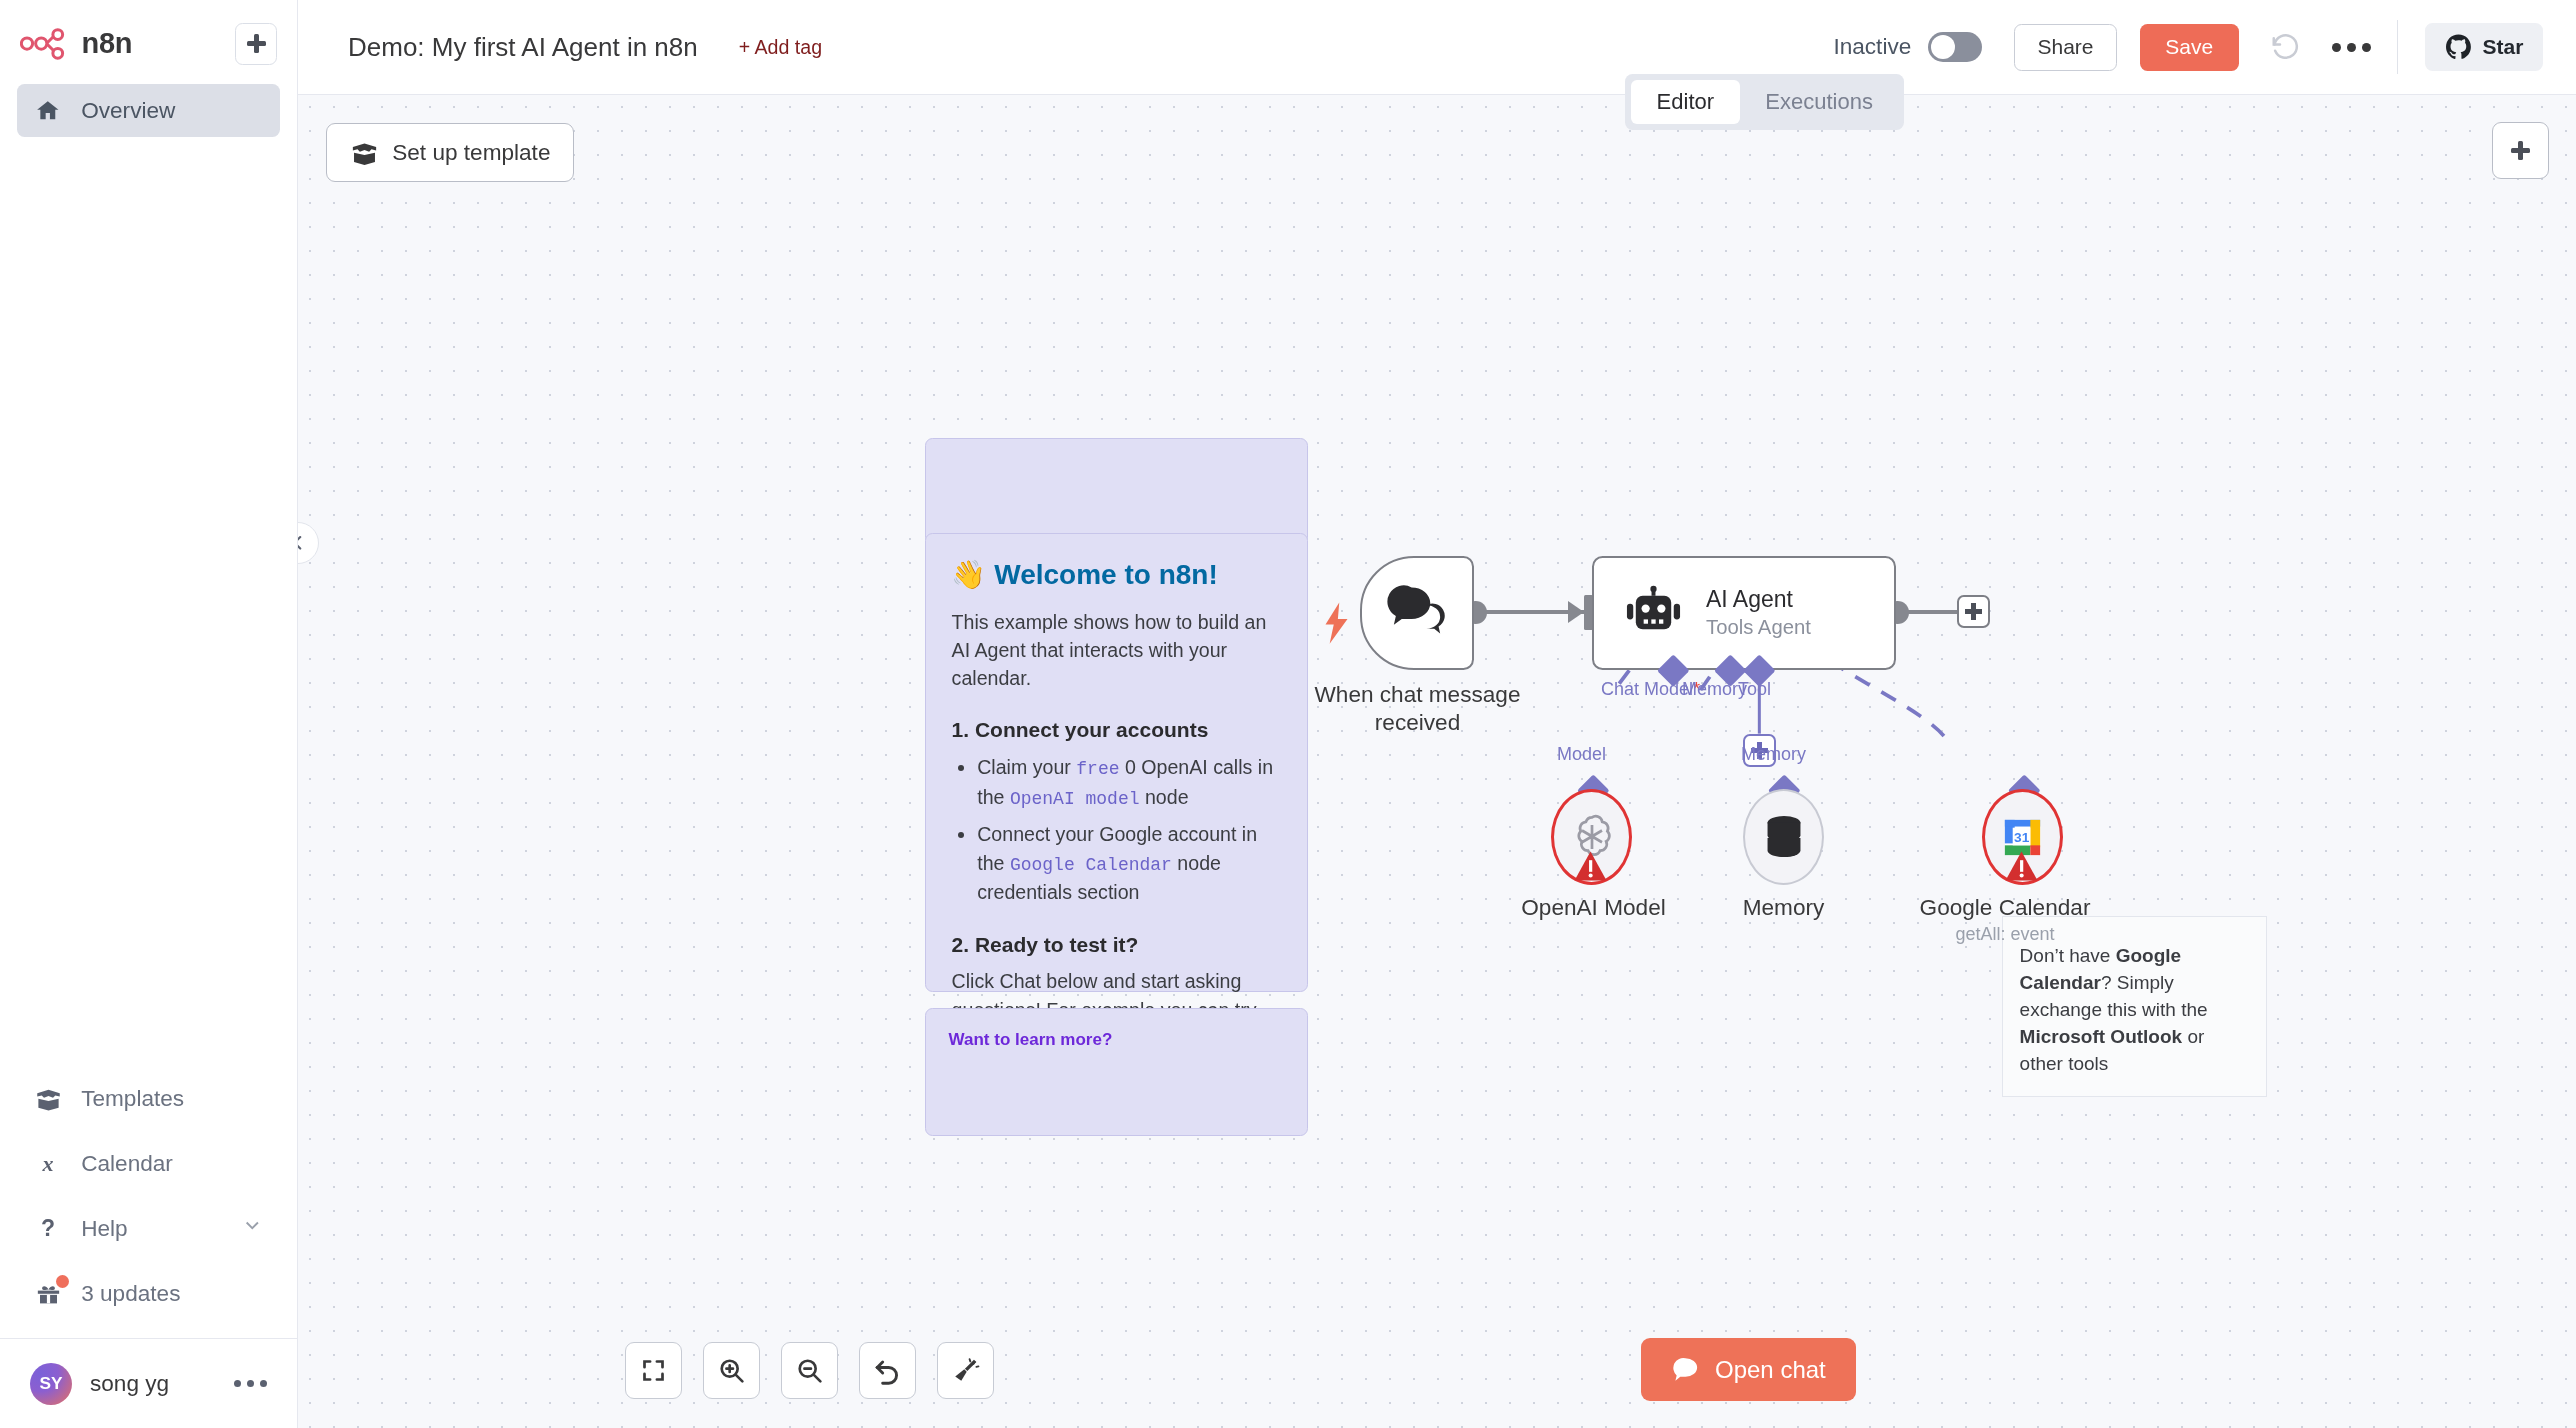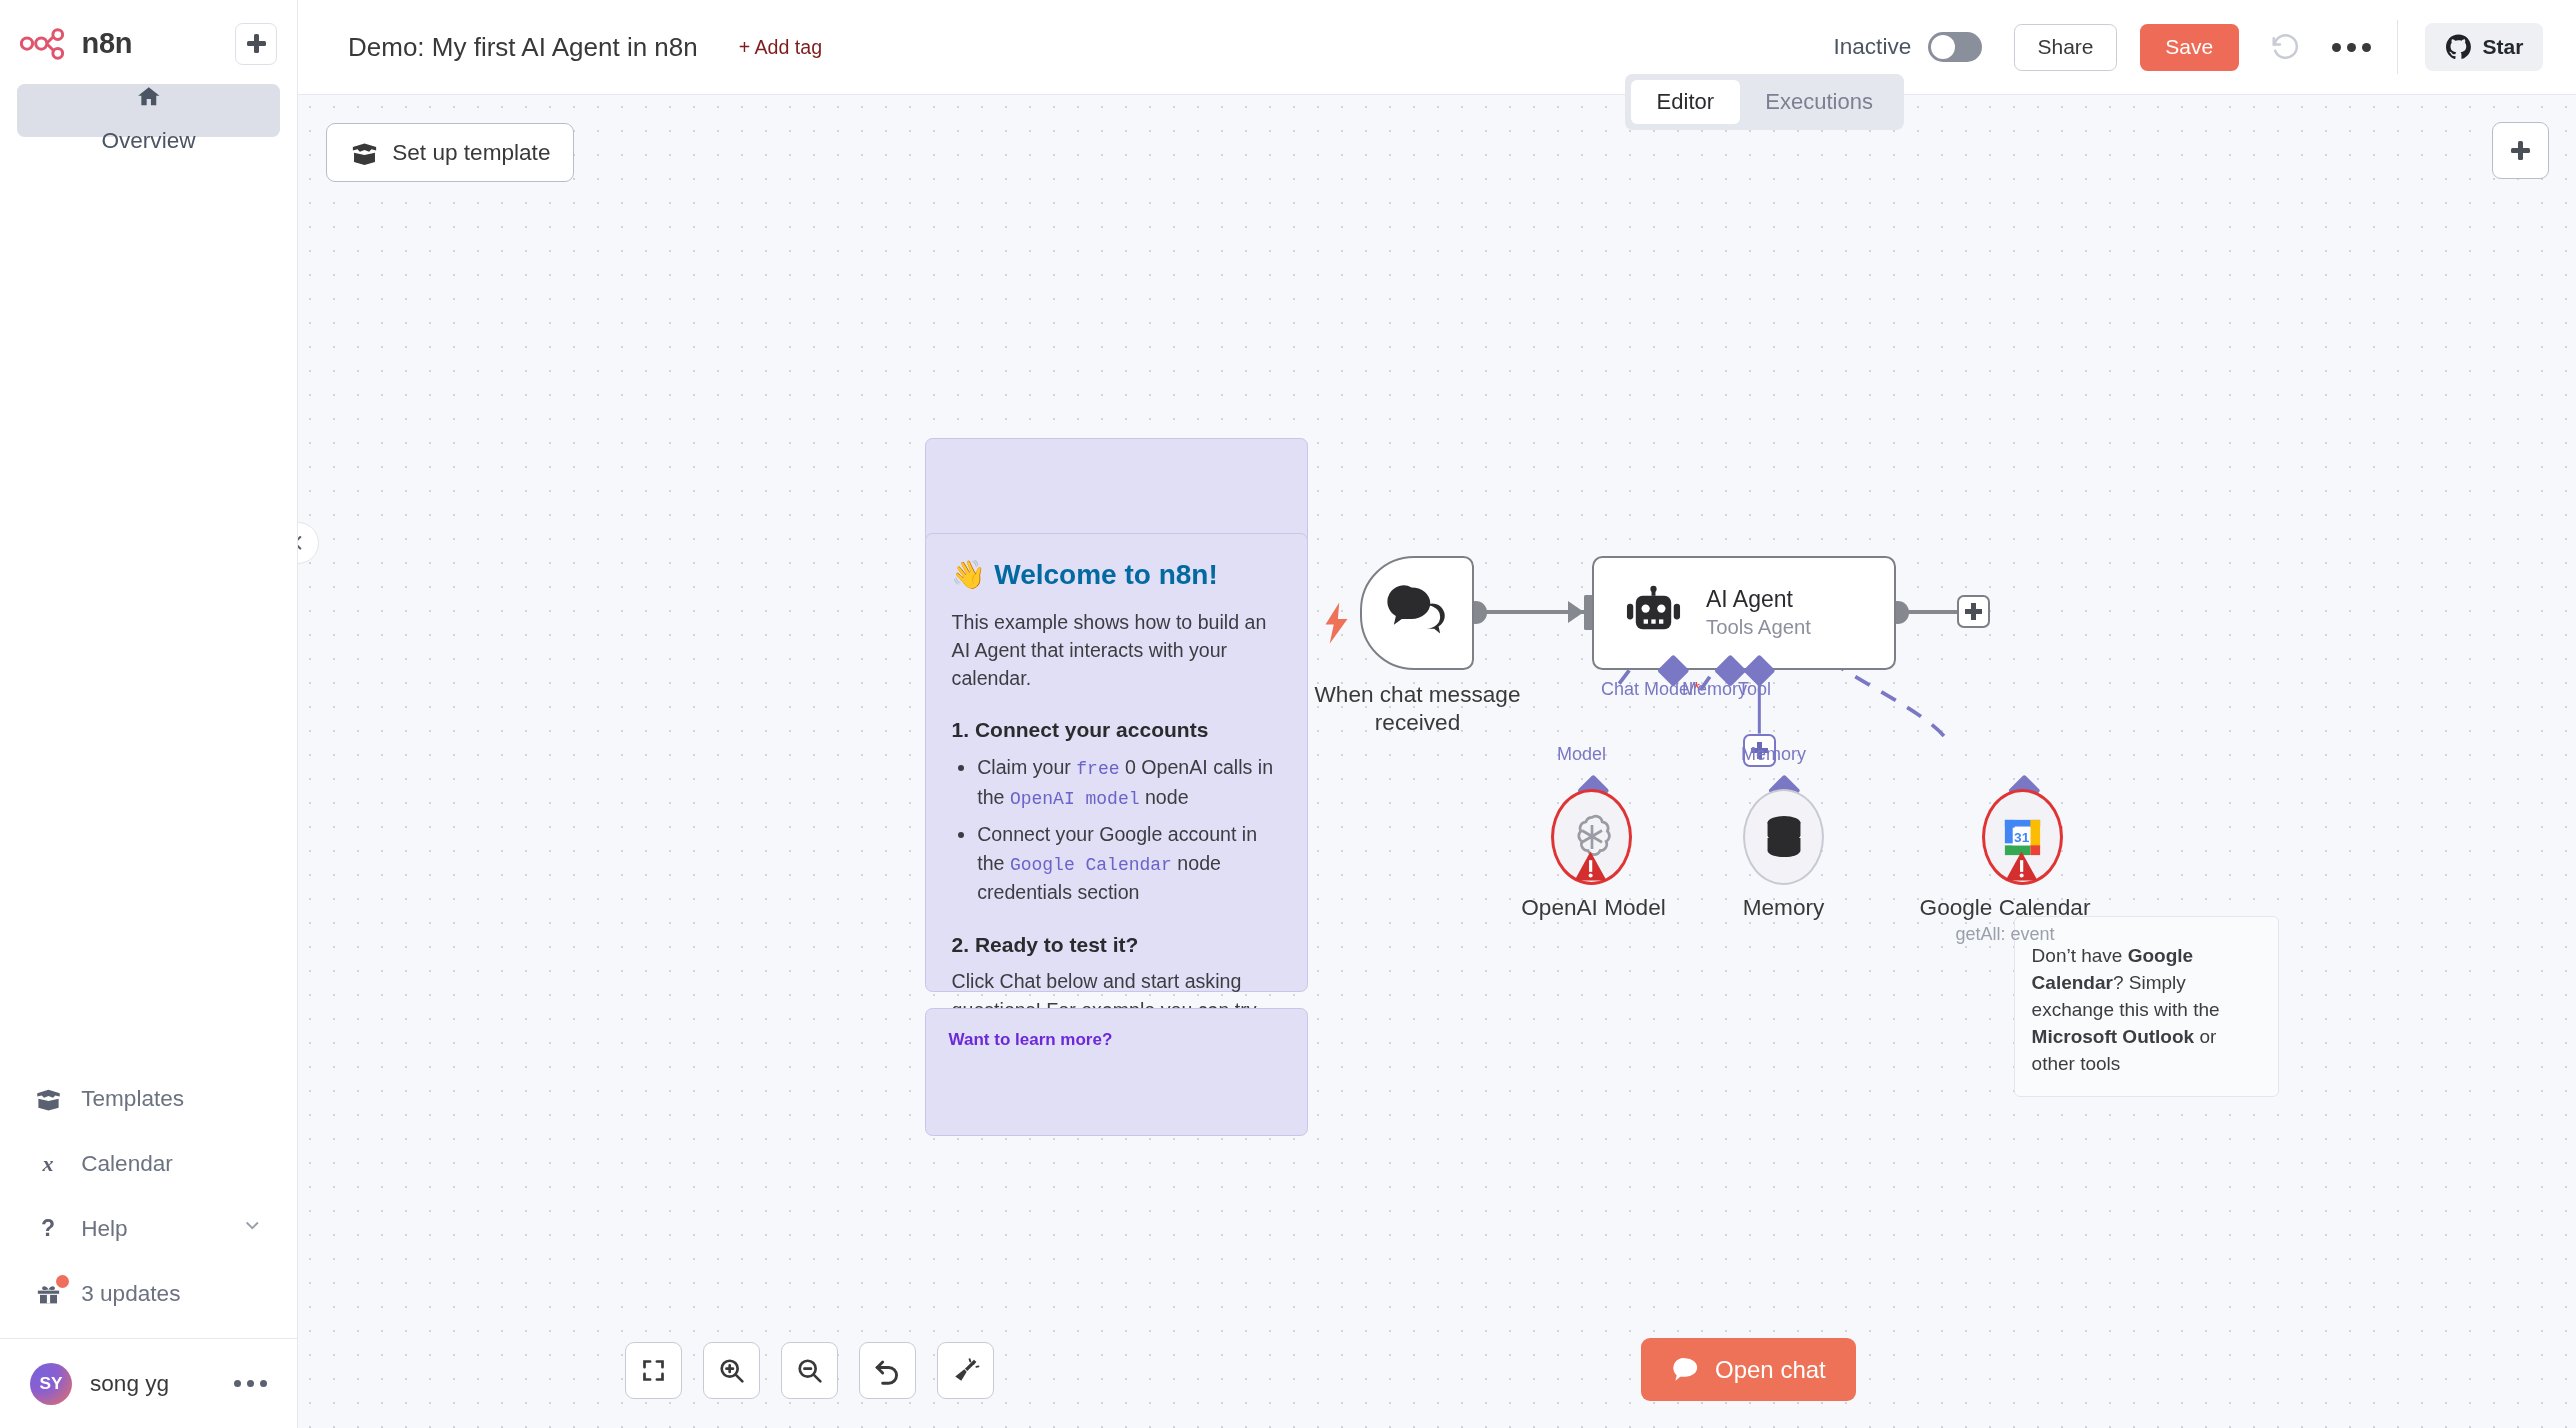--- a/index.html
+++ b/index.html
@@ -32,21 +32,21 @@
   }
   .plus-glyph:before { left: 0; top: 7.5px; width: 19.6px; height: 4.5px; }
   .plus-glyph:after  { top: 0; left: 7.5px; height: 19.6px; width: 4.5px; }
 
   .sb-nav { padding: 19.6px 16.6px 0 16.6px; }
   .sb-item {
     display: flex; align-items: center; gap: 18px;
     height: 53px; padding: 0 16.6px; border-radius: 7.5px;
     color: #6b7280; font-size: 22.6px; cursor: pointer; position: relative;
   }
-  .sb-item.active { background: #dcdfe7; color: #4b5563; flex-direction: column; }
+  .sb-item.active { background: #dcdfe7; color: #4b5563; }
   .sb-icon { width: 30px; display: flex; align-items: center; justify-content: center; flex-shrink: 0; }
   .sb-spacer { flex: 1; }
   .sb-bottom { padding: 0 16.6px 0 16.6px; }
   .sb-bottom .sb-item { height: 65px; }
   .chev-down { margin-left: auto; }
   .badge-dot {
     position: absolute; width: 13.6px; height: 13.6px; border-radius: 50%;
     background: #ef6f5c; left: 39px; top: 13.6px;
   }
   .sb-user {
@@ -148,22 +148,22 @@
   .note-h2 { font-size: 21px; font-weight: 700; color: #2b2b2e; margin: 25.6px 0 10.5px; }
   .note-ul { margin: 0 0 0 25.6px; }
   .note-ul li { font-size: 19.6px; line-height: 1.48; color: #3b3d42; margin-bottom: 7.5px; }
   .mono { font-family: "Liberation Mono", monospace; color: #6b63c9; font-size: 18px; }
   .lnk-orange { color: #ef6f5c; }
   .note-h3 { font-size: 17px; font-weight: 700; color: #6d28d9; margin-bottom: 10.5px; }
 
   
   .sticky-white {
     position: absolute; left: 1704px; top: 821px; width: 265px; height: 181px;
-    background: #fafbfc; border: 1.5px solid #e3e6ed; border-radius: 6px;
-    padding: 18px 16.6px; display: flex; align-items: flex-end; margin-left: 12px;
+    background: #fafbfc; border: 1.5px solid #e3e6ed; border-radius: 0;
+    padding: 18px 16.6px; display: flex; align-items: flex-end;
   }
   .sticky-white p { font-size: 19px; line-height: 1.42; color: #3b3d42; }
   .sticky-white b { font-weight: 700; }
 
   
   .node-trigger {
     position: absolute; left: 1062px; top: 461px; width: 114px; height: 114px;
     background: #fff; border: 2.3px solid #7d7f86;
     border-radius: 54px 10.5px 10.5px 54px;
     display: flex; align-items: center; justify-content: center;

